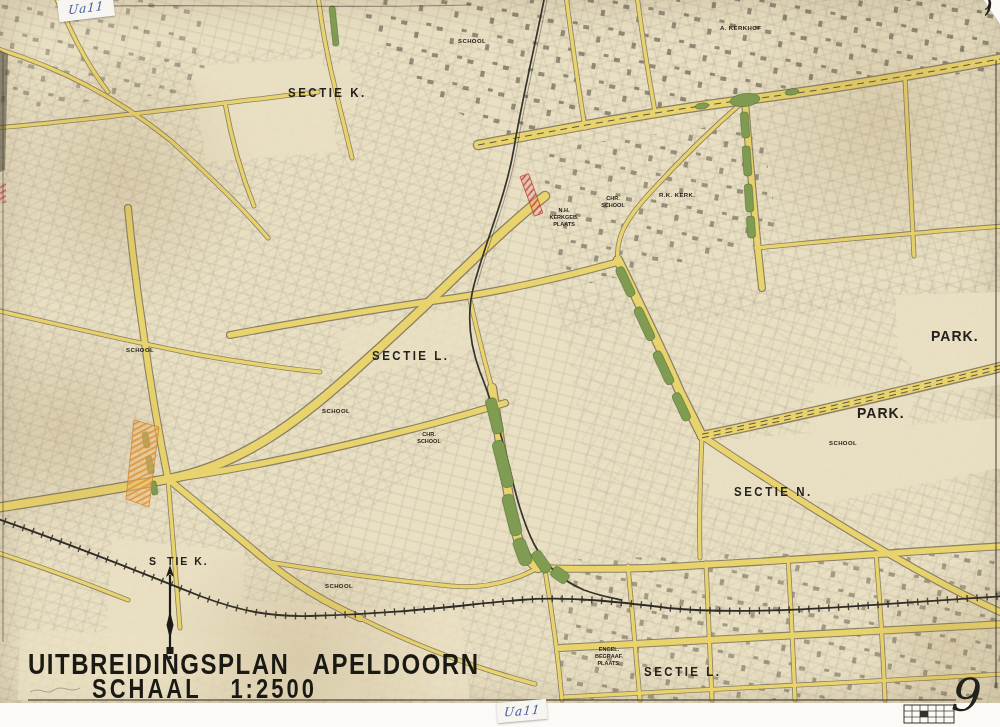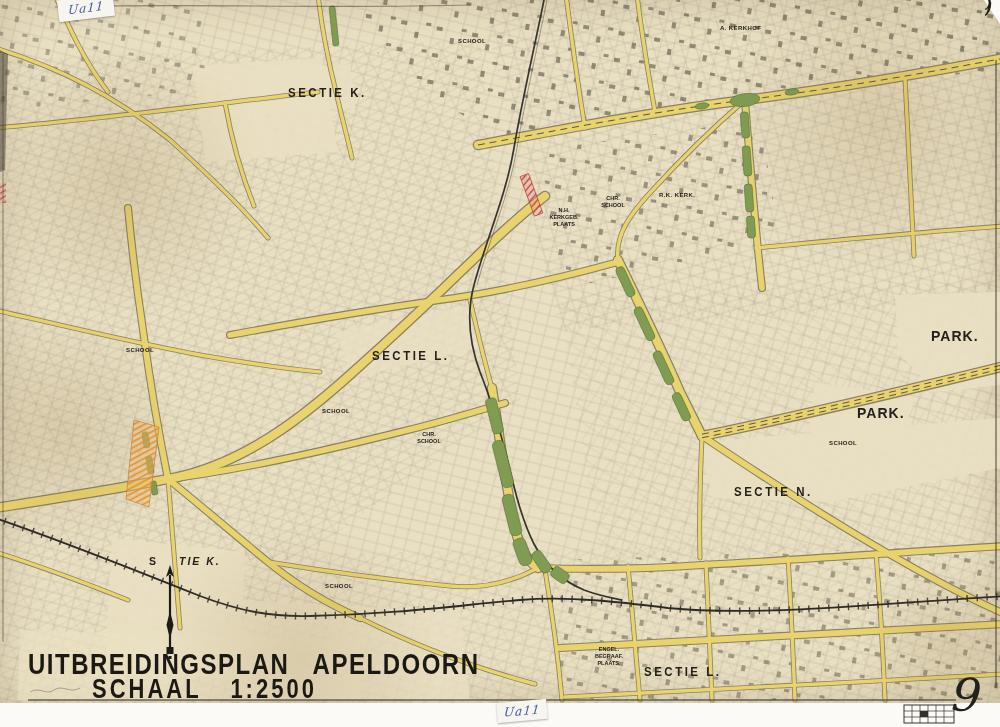--- a/index.html
+++ b/index.html
@@ -37,21 +37,21 @@
   .lbl-park{font-size:14px;letter-spacing:1px;}
   .lbl-tiny{font-size:6px;letter-spacing:.4px;}
   .lbl-multi{font-size:5.5px;line-height:1.25;text-align:center;white-space:normal;width:44px;}
   .lbl-multi span{display:block;}
   .title-line{position:absolute;color:#1b1914;font-weight:bold;transform:scaleY(1.25);transform-origin:left top;white-space:nowrap;}
   #t1{left:28px;top:646px;font-size:24px;letter-spacing:1.5px;word-spacing:16px;}
   #t2{left:92px;top:673px;font-size:22px;letter-spacing:3px;word-spacing:20px;}
 
   .compass{position:absolute;left:143px;top:553px;width:80px;height:112px;}
   .compass-letter{position:absolute;top:2px;font-size:10.5px;font-weight:bold;letter-spacing:2px;color:var(--ink,#24211c);}
-  .cl-left{left:6px;} .cl-right{left:36px;font-style:italic;}
+  .cl-left{left:6px;} .cl-right{left:24px;}
   .needle{position:absolute;left:0;top:10px;}
 
   .sticker{position:absolute;background:#f7f5ef;box-shadow:0 1px 2px rgba(0,0,0,.3);
            display:flex;align-items:center;justify-content:center;}
   .sticker span{font-family:"DejaVu Serif",serif;font-style:italic;color:var(--ink_blue,#44599f);
                 transform:skewX(-10deg);font-size:12px;letter-spacing:1px;}
   #sticker-top{left:58px;top:-3px;width:56px;height:22px;transform:rotate(-7deg);}
   #sticker-bottom{left:497px;top:701px;width:50px;height:20px;transform:rotate(-5deg);}
 
   .margin-strip{position:absolute;left:0;right:0;bottom:0;height:24px;background:var(--margin_white,#fbfaf6);}

